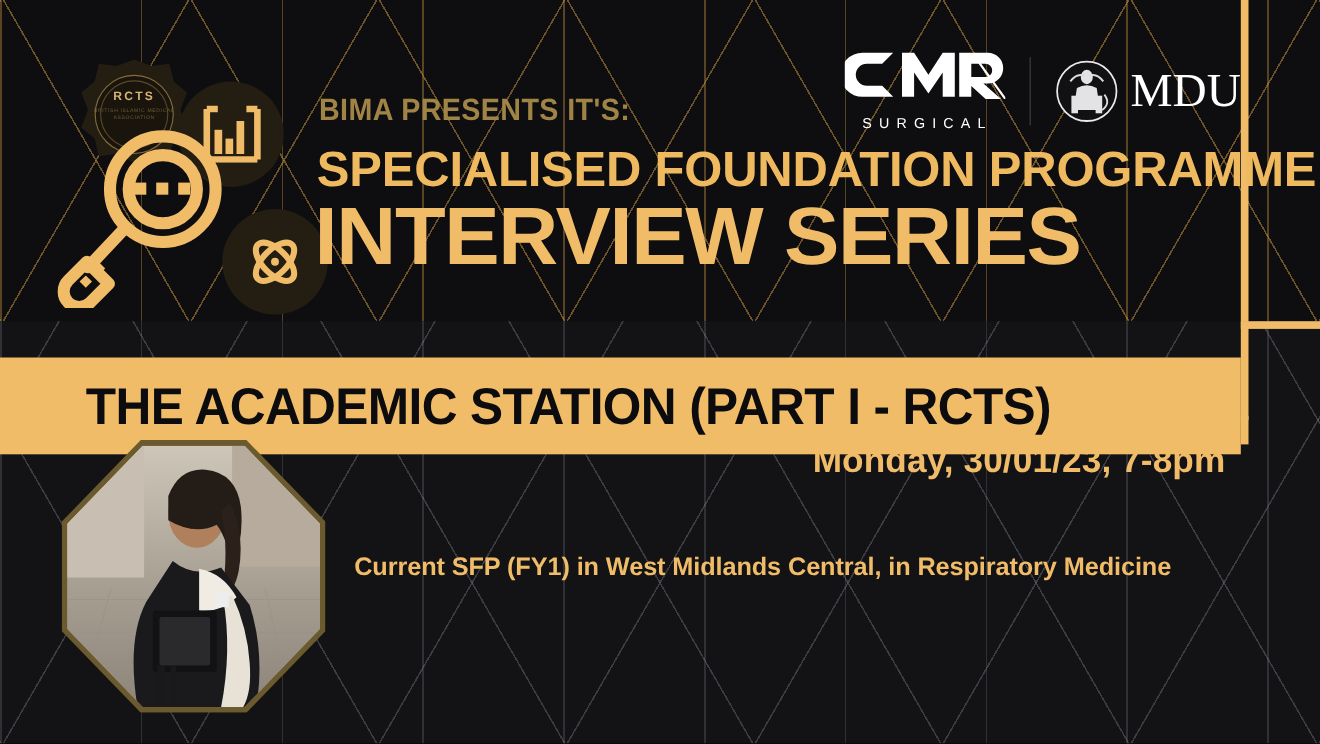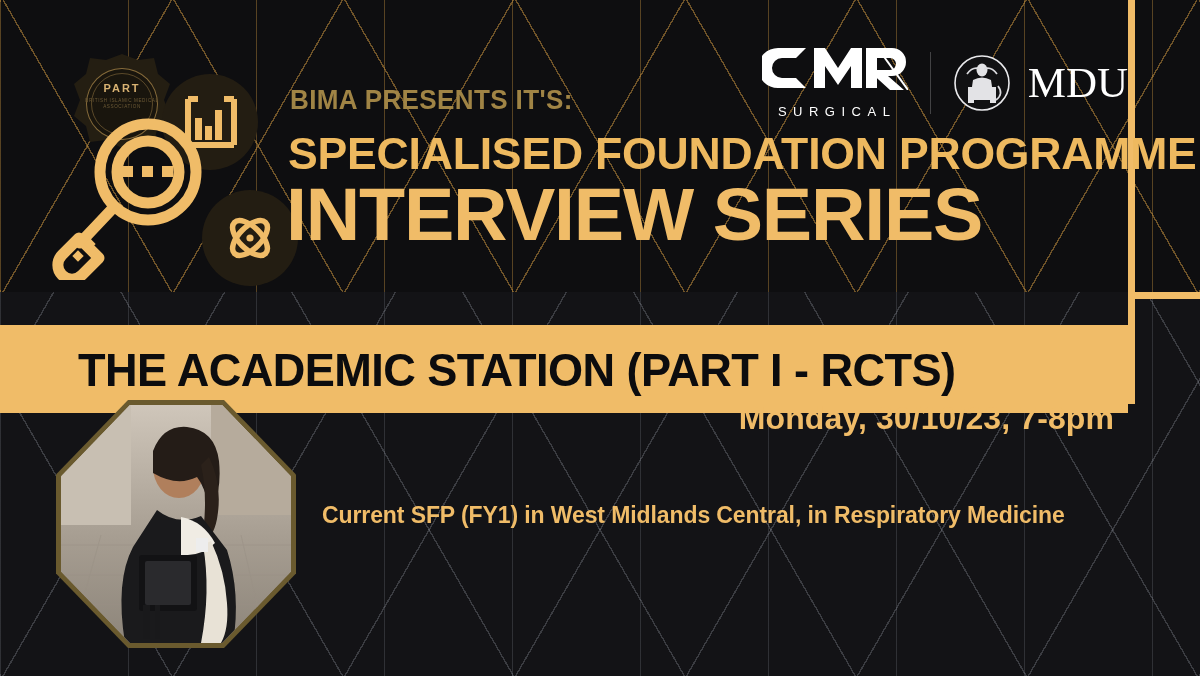--- a/index.html
+++ b/index.html
@@ -88,21 +88,21 @@
 
   
   .logos { position:absolute; right:72px; top:46px; display:flex; align-items:center; gap:22px; }
   .cmr { display:flex; flex-direction:column; align-items:center; }
   .cmr-mark { position:relative; width:146px; height:44px; }
   .cmr-sub {
     color:#ffffff; font-size:13px; letter-spacing:6.5px;
     font-family:"Liberation Sans", sans-serif; margin-top:14px; padding-left:5px;
   }
   .divider { width:1px; height:62px; background:rgba(255,255,255,0.22); }
-  .mdu { display:flex; align-items:center; gap:17px; }
+  .mdu { display:flex; align-items:center; gap:11px; }
   .mdu-crest { position:relative; width:58px; height:58px; }
   .mdu-word {
     color:#ffffff; font-family:"Liberation Serif", serif;
     font-size:43px; letter-spacing:0px; line-height:1;
   }
 
   
   .kicker {
     position:absolute; left:290px; top:84px;
     color:#a08445; font-size:28px; font-weight:bold;
@@ -184,21 +184,21 @@
   <div class="v-rule-tail"></div>
 
   <div class="icon-cluster">
 
     <div class="seal">
       <svg class="cog" viewBox="0 0 104 104">
         <path d="M52 2 L68 8 L84 6 L88 22 L100 32 L94 48 L100 64 L88 74 L84 90 L68 88 L52 96 L36 88 L20 90 L16 74 L4 64 L10 48 L4 32 L16 22 L20 6 L36 8 Z" fill="#241e12"></path>
       </svg>
       <div class="ring"></div>
       <div class="ring2"></div>
-      <div class="seal-txt">PART</div>
+      <div class="seal-txt">RCTS</div>
       <div class="seal-sub">BRITISH ISLAMIC MEDICAL ASSOCIATION</div>
     </div>
 
     <div class="disc disc-chart"></div>
     <svg style="position:absolute;left:132px;top:56px;width:54px;height:52px" viewBox="0 0 54 52">
       <g fill="none" stroke="#f0bc68" stroke-width="6">
         <path d="M4 3 v46 M50 3 v46 M4 3 h10 M40 3 h10 M4 49 h46"></path>
       </g>
       <g fill="#f0bc68">
         <rect x="11" y="22" width="7" height="22"></rect>
@@ -305,16 +305,16 @@
         <path d="M150 136 q14 30 16 62 q2 26 -6 40 h-20 q10 -52 2 -98 Z" fill="#e8e2d6"></path>
         <rect x="78" y="150" width="58" height="56" rx="3" fill="#121214"></rect>
         <rect x="84" y="156" width="46" height="44" rx="2" fill="#2a2a2d"></rect>
         <rect x="82" y="200" width="7" height="34" fill="#19191b"></rect>
         <rect x="94" y="200" width="5" height="34" fill="#19191b"></rect>
         <rect x="135" y="133" width="12" height="14" fill="#ededed"></rect>
       </svg>
     </div>
   </div>
 
-  <div class="date">Monday, 30/10/23, 7-8pm</div>
+  <div class="date">Monday, 30/01/23, 7-8pm</div>
   <div class="role">Current SFP (FY1) in West Midlands Central, in Respiratory Medicine</div>
 
 </div>
 
 </body></html>

